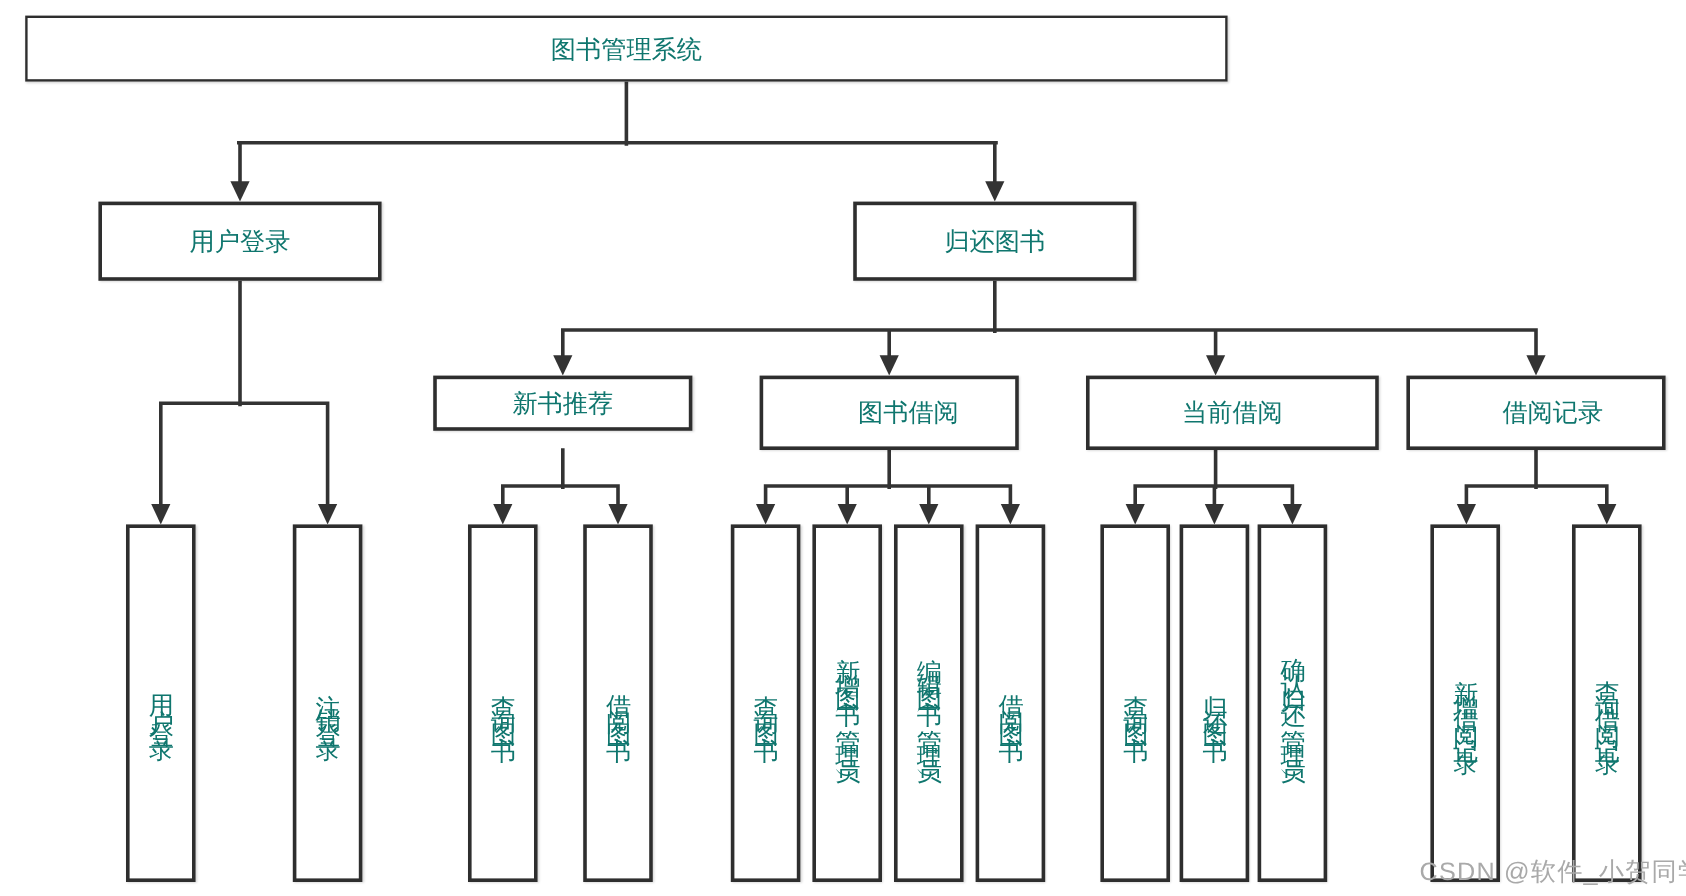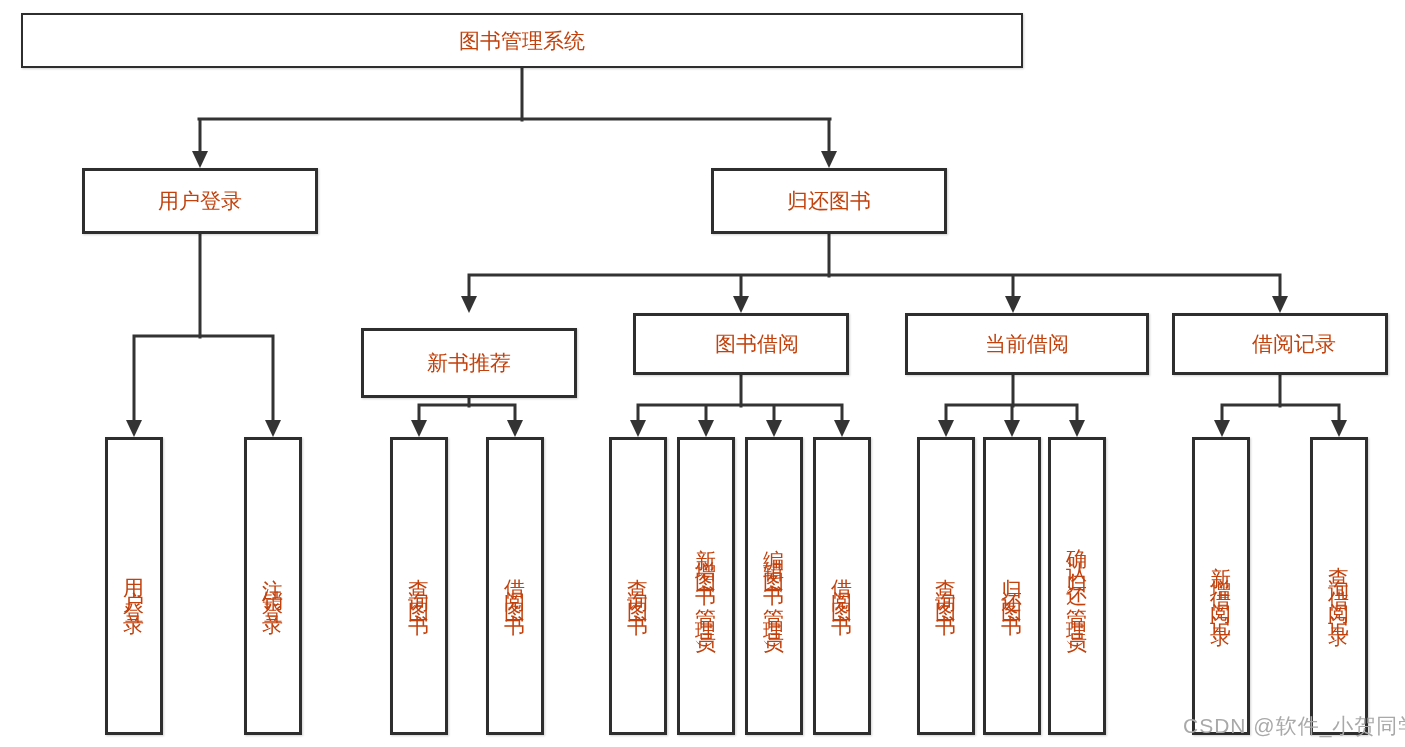--- a/index.html
+++ b/index.html
@@ -19,21 +19,21 @@
     position: absolute;
     left: 0;
     top: 0;
     pointer-events: none;
   }
   .node {
     position: absolute;
     box-sizing: border-box;
     background: #ffffff;
     border: 3px solid #2e2e2e;
-    color: #c2410c;
+    color: #0f766e;
     display: flex;
     align-items: center;
     justify-content: center;
     font-size: 21px;
     box-shadow: 1px 1px 2px rgba(0,0,0,0.18);
     text-align: center;
     white-space: nowrap;
   }
   .node.root {
     border-width: 2px;
@@ -110,21 +110,21 @@
     <span>图书管理系统</span>
   </div>
 
   <div class="node" style="left:82px; top:168px; width:236px; height:66px;">
     <span>用户登录</span>
   </div>
   <div class="node" style="left:711px; top:168px; width:236px; height:66px;">
     <span>归还图书</span>
   </div>
 
-  <div class="node" style="left:361px; top:328px; width:216px; height:70px;font-family:Liberation Mono, monospace;">
+  <div class="node" style="left:361px; top:313px; width:216px; height:46px;font-family:Liberation Mono, monospace;">
     <span>新书推荐</span>
   </div>
   <div class="node" style="left:633px; top:313px; width:216px; height:62px;padding-left:32px;">
     <span>图书借阅</span>
   </div>
   <div class="node" style="left:905px; top:313px; width:244px; height:62px;">
     <span>当前借阅</span>
   </div>
   <div class="node" style="left:1172px; top:313px; width:216px; height:62px;padding-left:28px;">
     <span>借阅记录</span>

